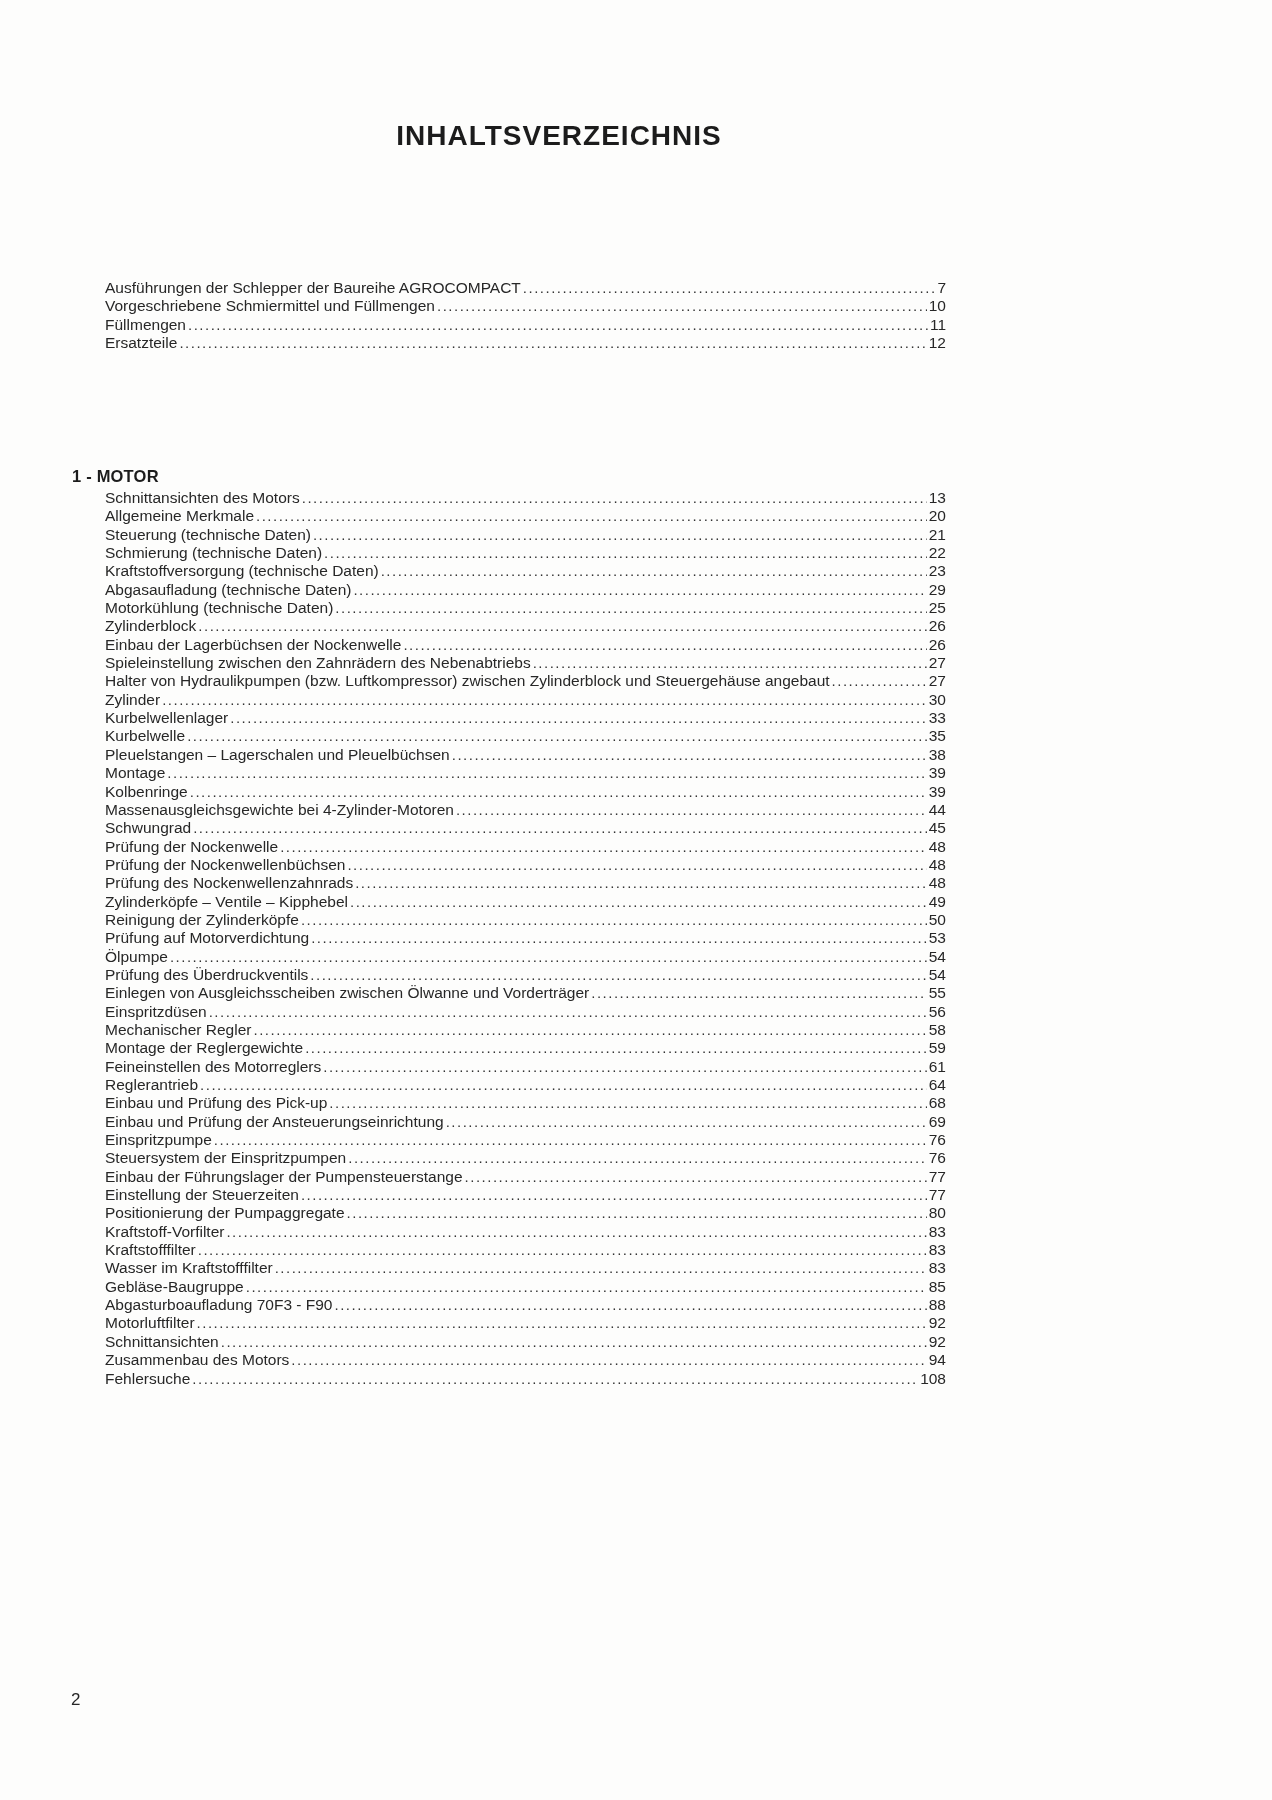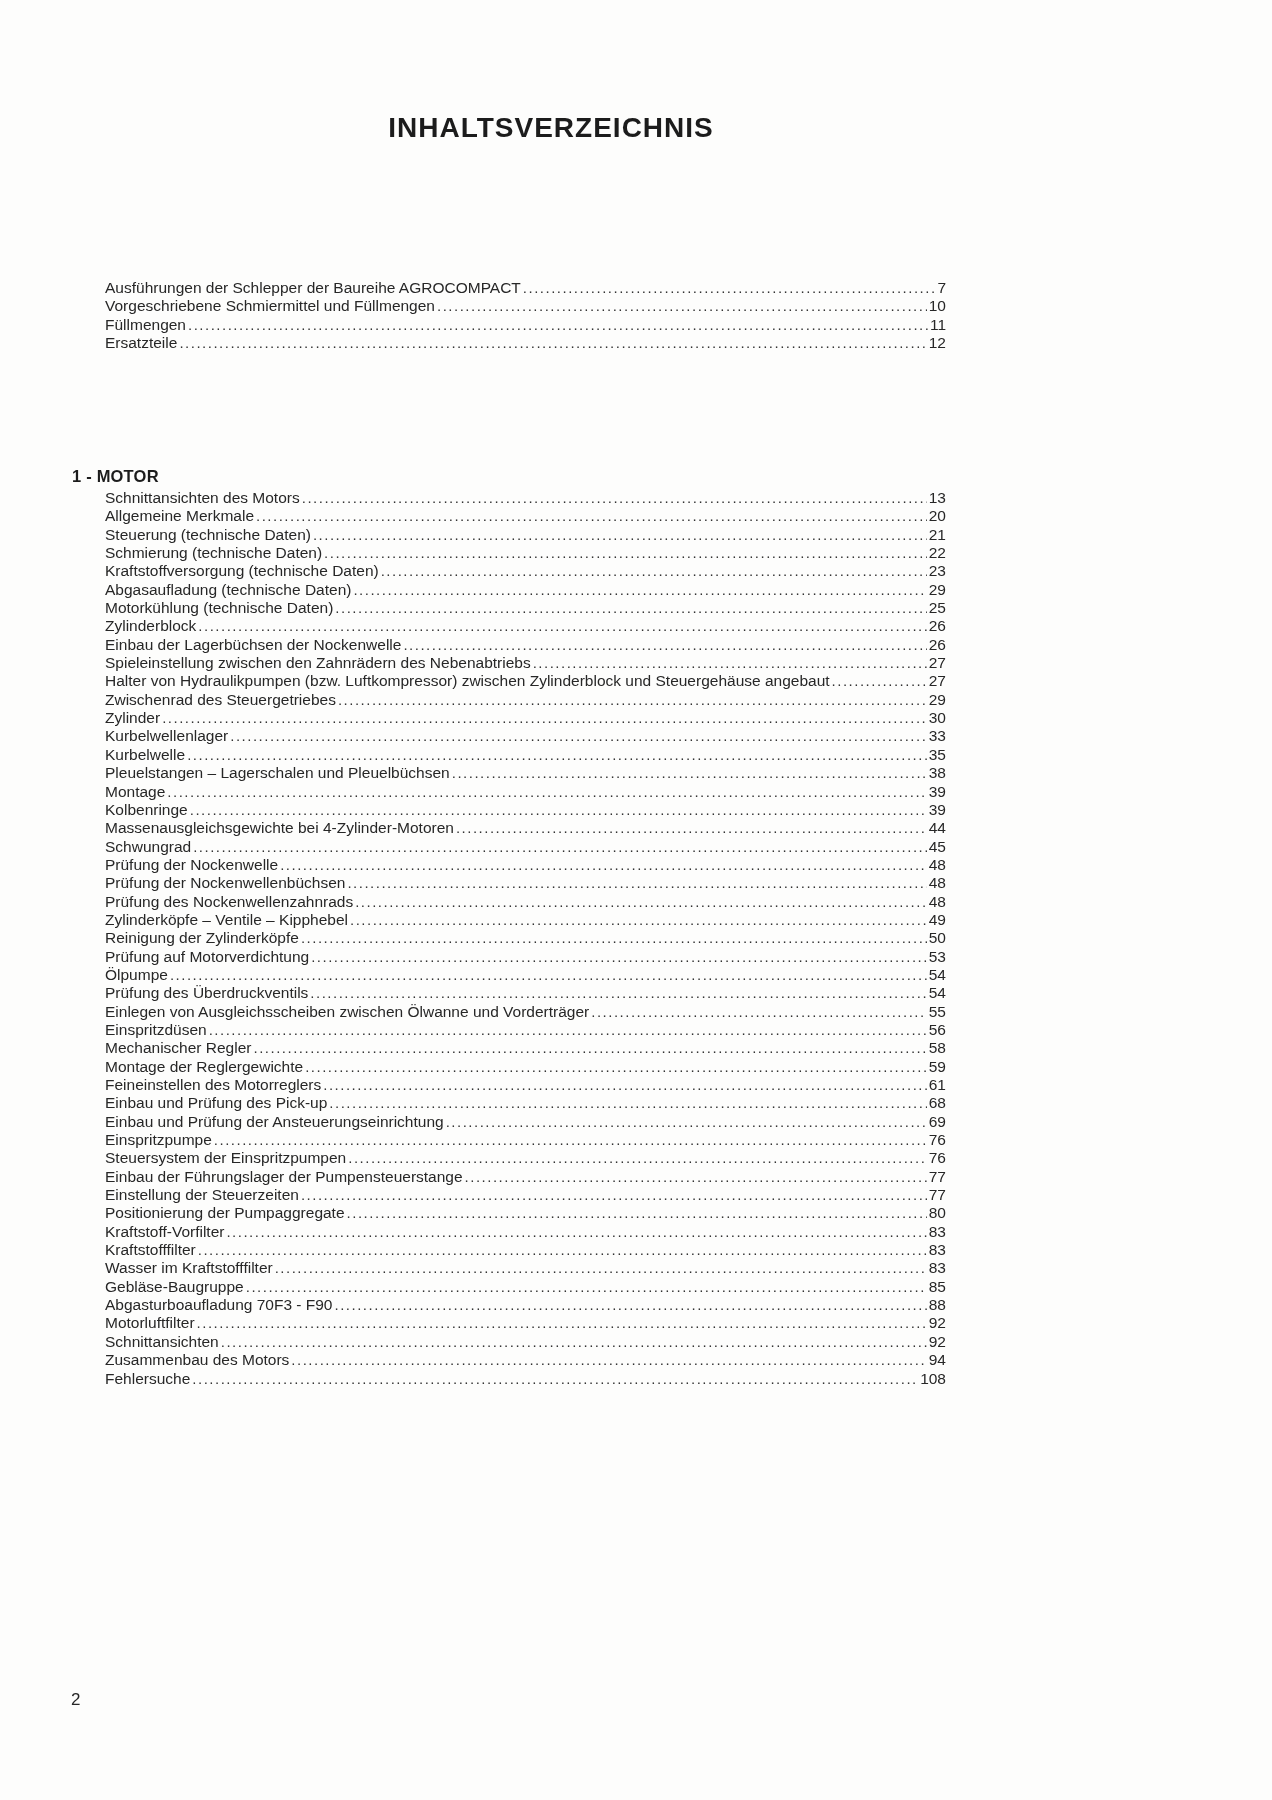--- a/index.html
+++ b/index.html
@@ -11,21 +11,21 @@
     font-family: "Liberation Sans", "DejaVu Sans", sans-serif;
     color: #272727;
     position: relative;
     overflow: hidden;
   }
   .doc-title {
     position: absolute;
     top: 112px;
     left: 72px;
     width: 958px;
-    margin: 0;
+    margin: 8px;
     text-align: center;
     font-size: 28px;
     font-weight: 700;
     letter-spacing: 1px;
     color: #1c1c1c;
   }
   .toc-block {
     position: absolute;
     left: 105px;
     width: 841px;
@@ -170,25 +170,20 @@
         <span class="toc-dots" aria-hidden="true"></span>
         <span class="toc-pagenum">27</span>
       </div>
 
       <div class="toc-row">
         <span class="toc-label">Halter von Hydraulikpumpen (bzw. Luftkompressor) zwischen Zylinderblock und Steuergehäuse angebaut</span>
         <span class="toc-dots" aria-hidden="true"></span>
         <span class="toc-pagenum">27</span>
       </div>
 
-      <div class="toc-row">
-        <span class="toc-label">Zwischenrad des Steuergetriebes</span>
-        <span class="toc-dots" aria-hidden="true"></span>
-        <span class="toc-pagenum">29</span>
-      </div>
 
       <div class="toc-row">
         <span class="toc-label">Zylinder</span>
         <span class="toc-dots" aria-hidden="true"></span>
         <span class="toc-pagenum">30</span>
       </div>
 
       <div class="toc-row">
         <span class="toc-label">Kurbelwellenlager</span>
         <span class="toc-dots" aria-hidden="true"></span>
@@ -302,20 +297,25 @@
         <span class="toc-dots" aria-hidden="true"></span>
         <span class="toc-pagenum">59</span>
       </div>
 
       <div class="toc-row">
         <span class="toc-label">Feineinstellen des Motorreglers</span>
         <span class="toc-dots" aria-hidden="true"></span>
         <span class="toc-pagenum">61</span>
       </div>
 
+      <div class="toc-row">
+        <span class="toc-label">Reglerantrieb</span>
+        <span class="toc-dots" aria-hidden="true"></span>
+        <span class="toc-pagenum">64</span>
+      </div>
 
       <div class="toc-row">
         <span class="toc-label">Einbau und Prüfung des Pick-up</span>
         <span class="toc-dots" aria-hidden="true"></span>
         <span class="toc-pagenum">68</span>
       </div>
 
       <div class="toc-row">
         <span class="toc-label">Einbau und Prüfung der Ansteuerungseinrichtung</span>
         <span class="toc-dots" aria-hidden="true"></span>

